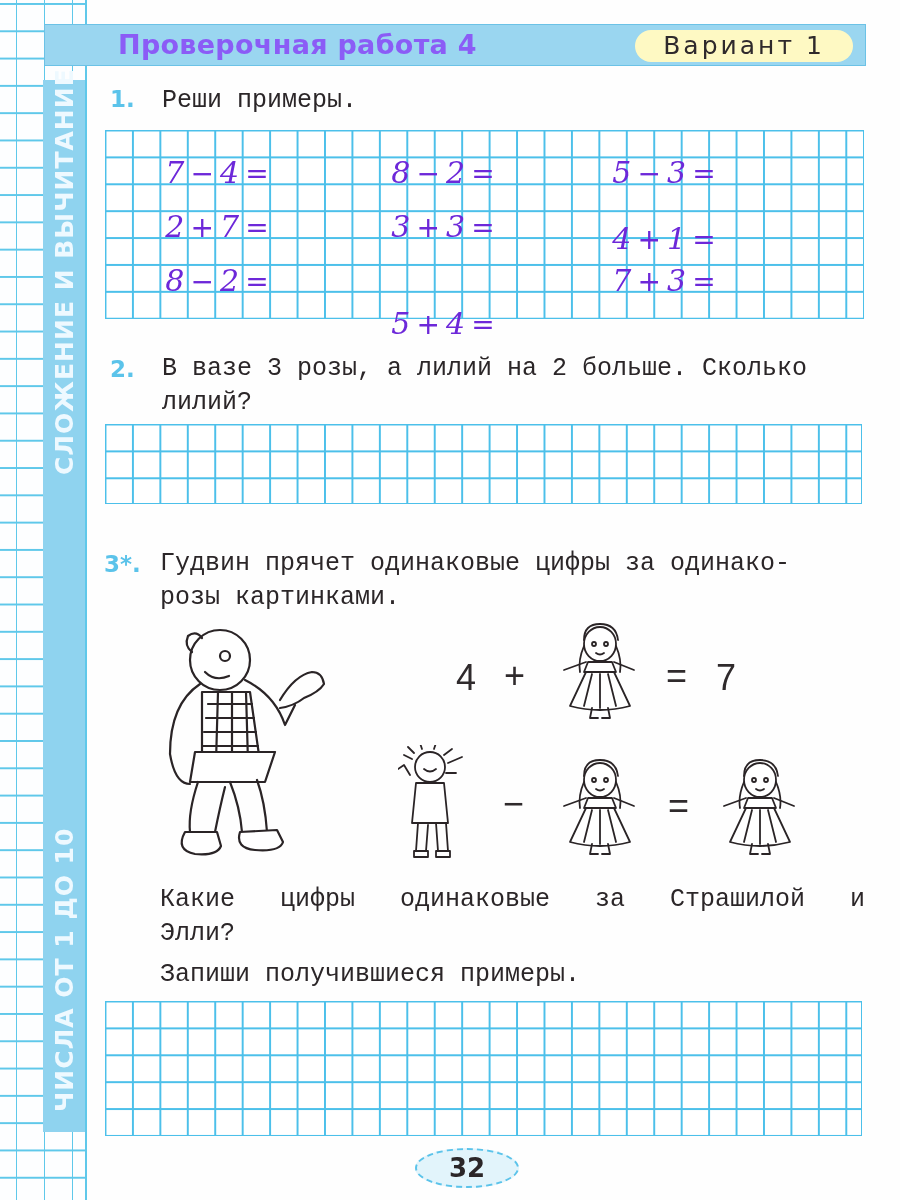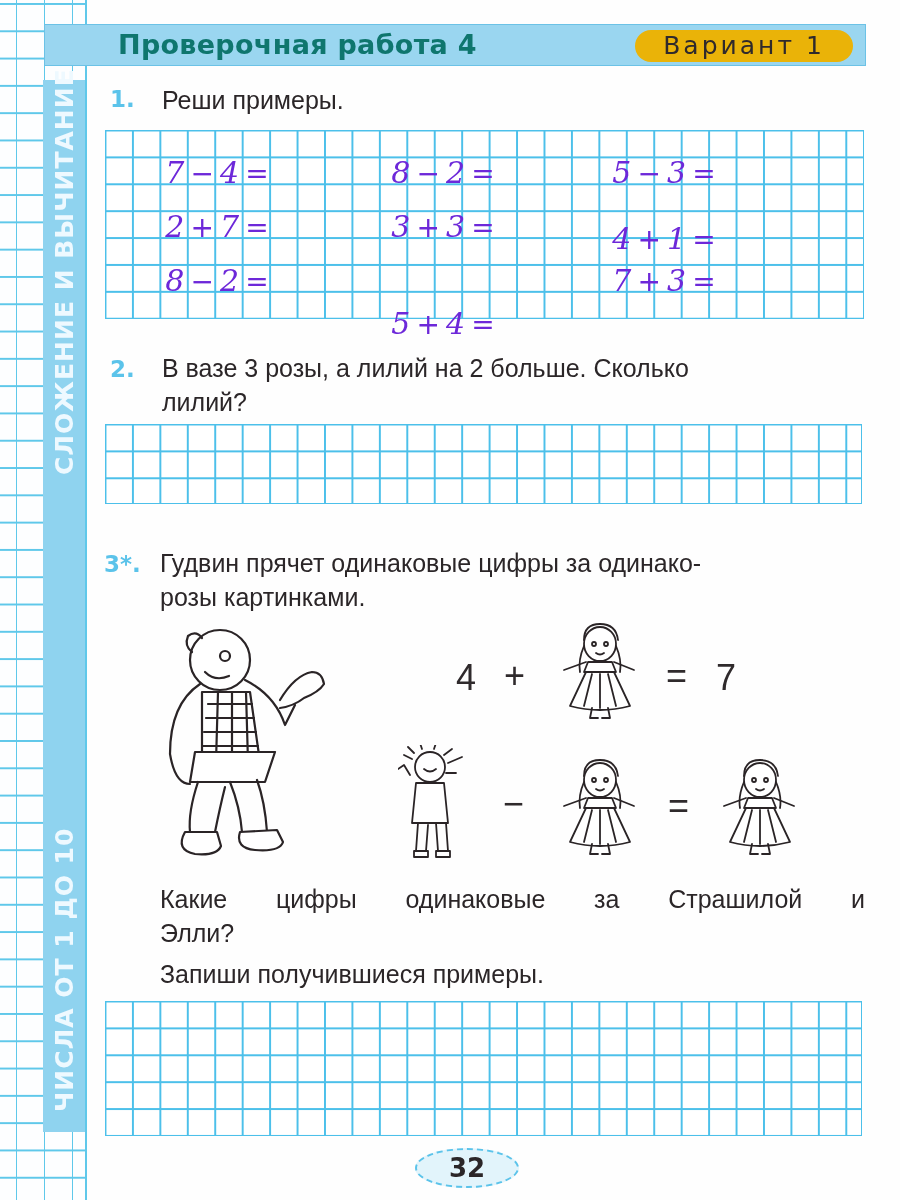--- a/index.html
+++ b/index.html
@@ -17,26 +17,26 @@
   .left-grid-edge { left:85px; top:0; width:2px; height:1200px; background:#5fc8ea; }
 
   .side-band { left:43px; top:80px; width:42px; height:1052px; background:#8fd3ef; }
   .side-text { color:#eef9ff; font-weight:bold; font-family:"DejaVu Sans", sans-serif; font-size:25px;
     letter-spacing:1px; white-space:nowrap; transform-origin:left top; transform:rotate(-90deg); }
 
   
   .header-bar { left:44px; top:24px; width:822px; height:42px; background:#9ad6f0;
     border:1.5px solid #6cc2e6; box-sizing:border-box; }
   .header-title { left:118px; top:24px; height:42px; line-height:42px; font-size:27px; font-weight:bold;
-    color:#0f766e; letter-spacing:0.3px; }
-  .variant-pill { left:635px; top:30px; width:218px; height:32px; background:#eab308; border-radius:16px;
+    color:#8b5cf6; letter-spacing:0.3px; }
+  .variant-pill { left:635px; top:30px; width:218px; height:32px; background:#fef9c3; border-radius:16px;
     text-align:center; line-height:32px; font-size:25px; letter-spacing:3px; color:#2f2a2c; }
 
   .task-num { color:#5bc3ea; font-weight:bold; font-size:23px; }
-  .task-text { font-family:Liberation Sans, sans-serif; font-size:25px; color:#2b2628; line-height:33px; }
+  .task-text { font-family:Liberation Mono, monospace; font-size:25px; color:#2b2628; line-height:33px; }
 
   .grid { border:1.5px solid #4cc0ea; box-sizing:border-box;
     background-color:#fff;
     background-image:
       linear-gradient(to right, #4cc0ea 1.5px, transparent 1.5px),
       linear-gradient(to bottom, #4cc0ea 1.5px, transparent 1.5px);
     background-size:27.45px 26.9px; background-position:-1.5px -1.5px; }
 
   .eq { font-family:"DejaVu Serif", serif; font-style:italic; font-size:30px; color:#6d28d9;
     letter-spacing:0; white-space:nowrap; }

